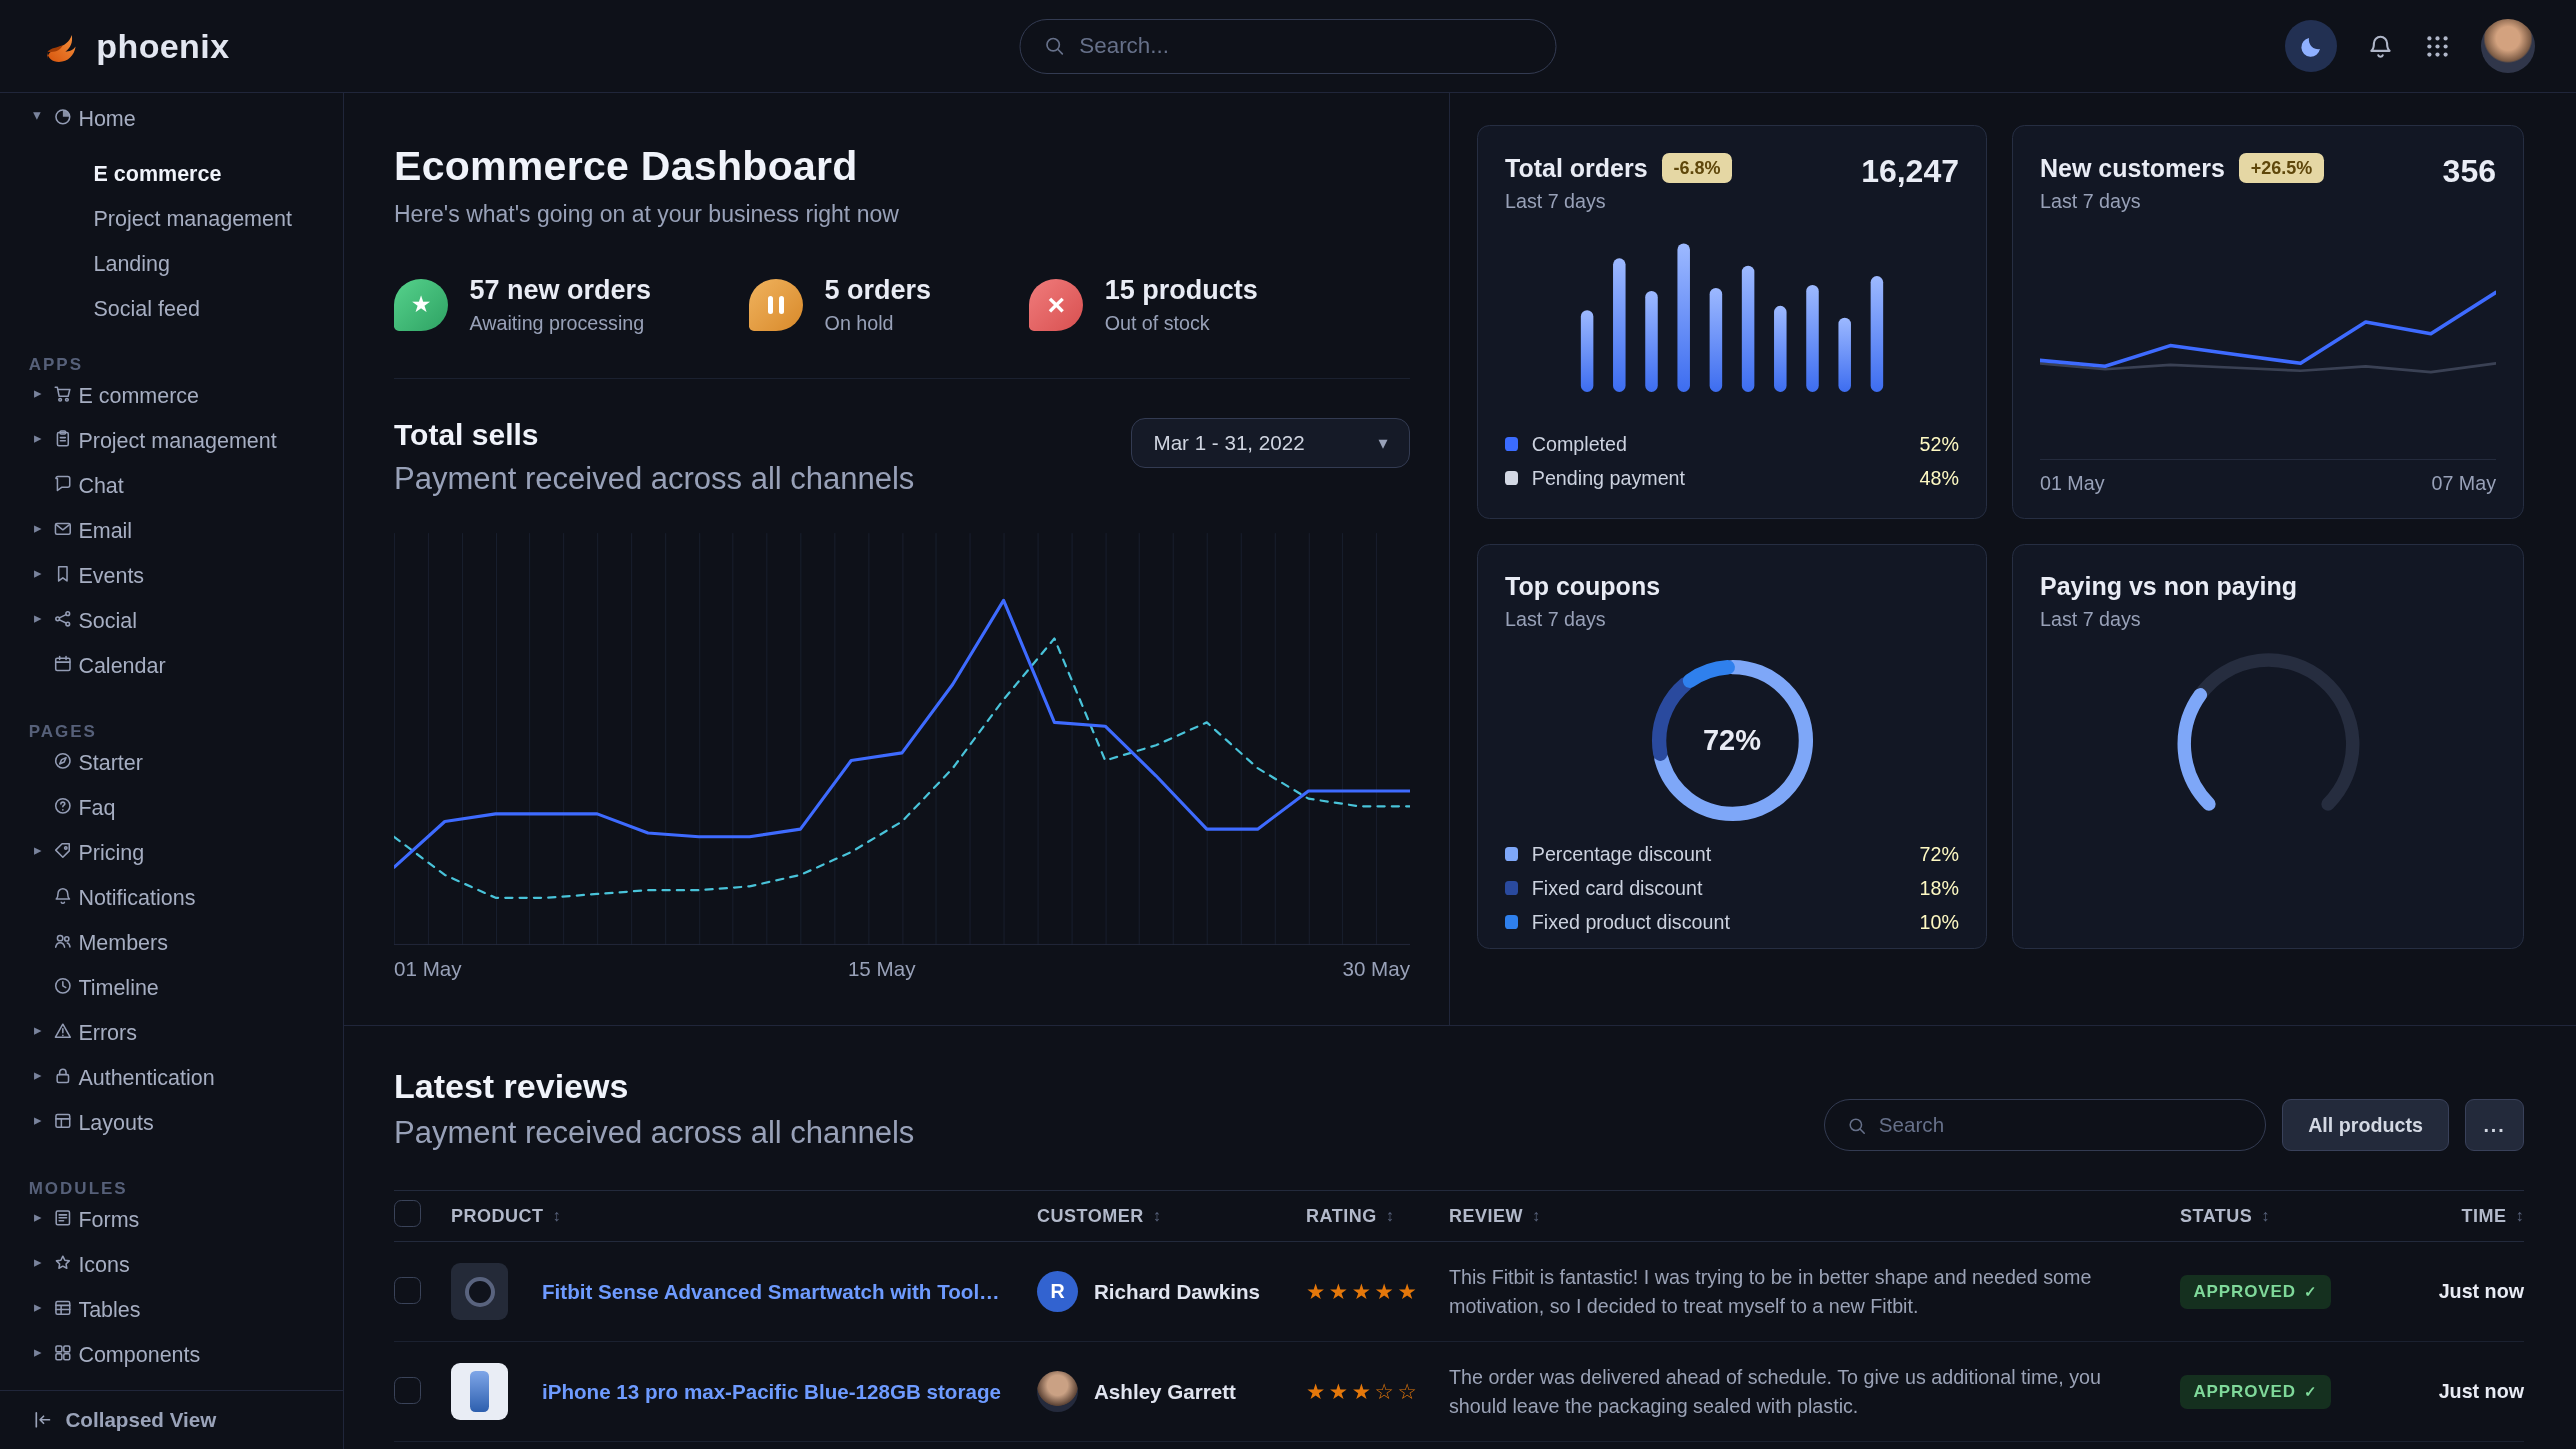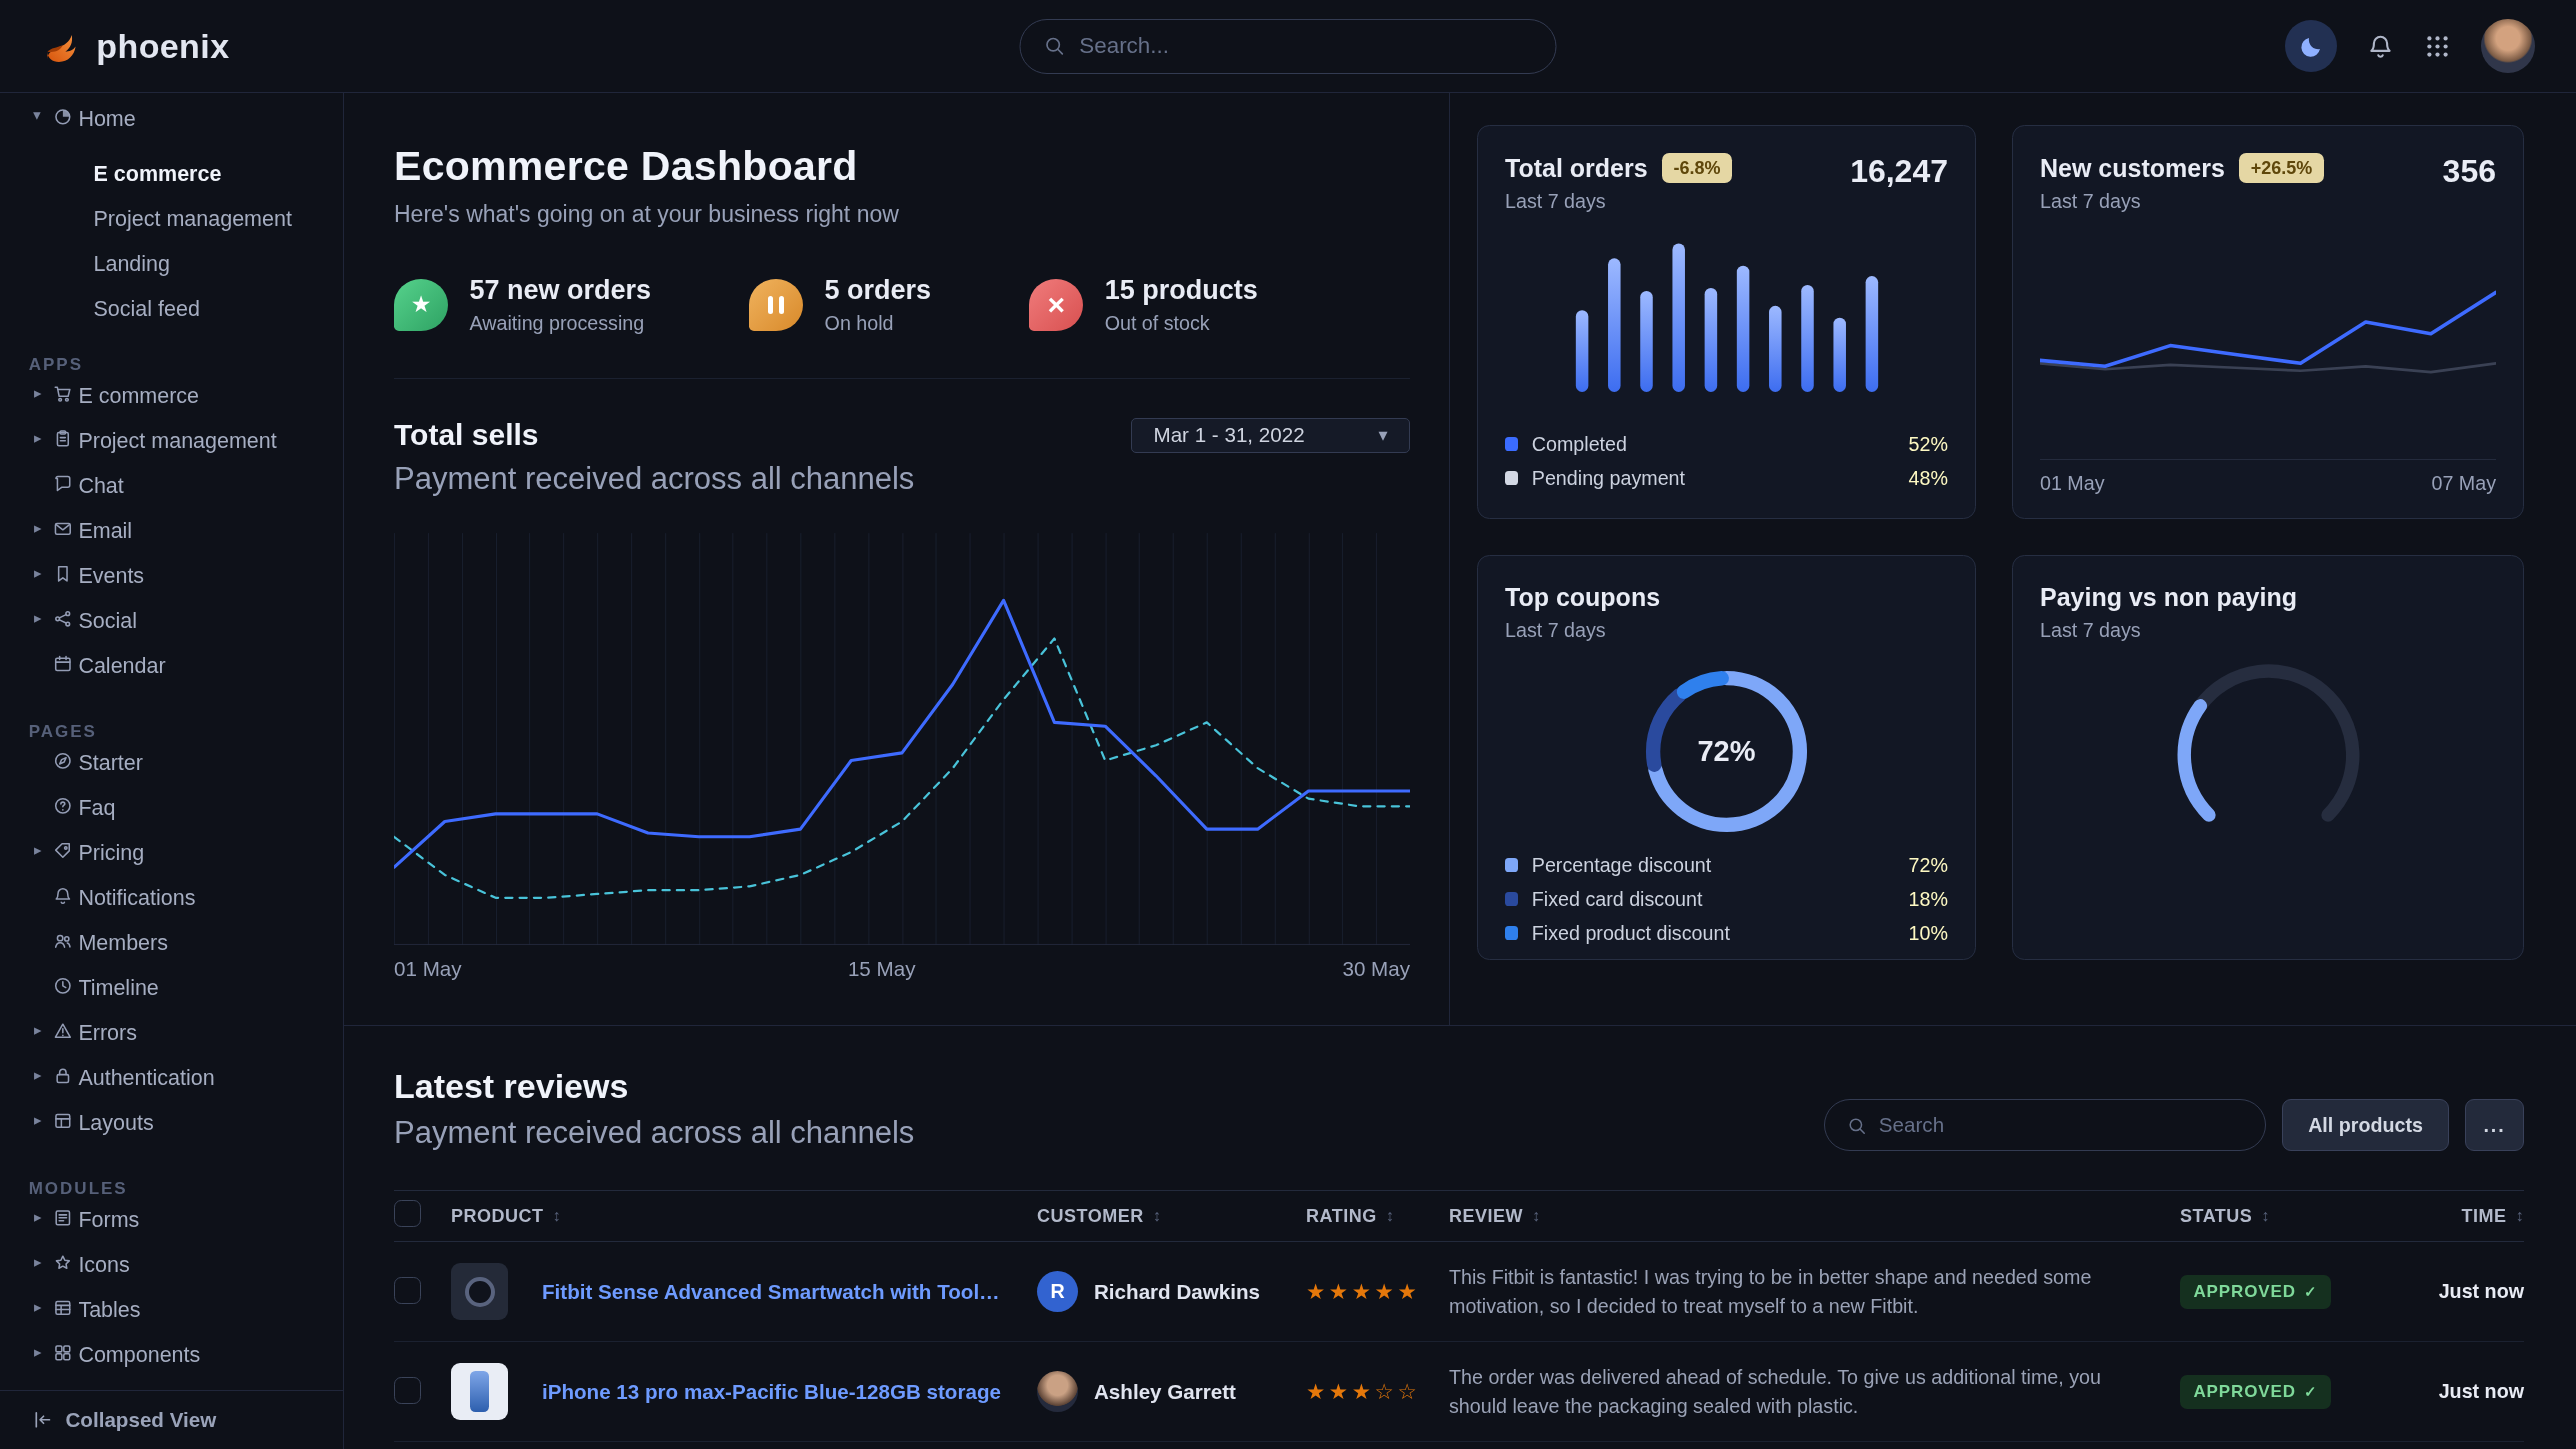--- a/index.html
+++ b/index.html
@@ -39,28 +39,28 @@
   .blob{width:54px;height:52px;border-radius:54% 54% 54% 10%;display:flex;align-items:center;justify-content:center;color:#fff;font-size:23px}
   .blob.green{background:linear-gradient(135deg,#56d28c,#2ea263)}
   .blob.orange{background:linear-gradient(135deg,#f0b35e,#d8892a)}
   .blob.red{background:linear-gradient(135deg,#f07c7c,#d85050);font-size:30px;font-weight:700}
   .blob.pause i{width:5.4px;height:18px;background:#fff;border-radius:2.7px;margin:0 2.7px}
   .stat-value{font-size:27px;font-weight:700;color:#e9ecf5}
   .stat-desc{font-size:19.7px;color:#98a1b8;margin-top:6.3px}
   .sells-head{display:flex;justify-content:space-between;align-items:flex-start;margin-top:39px}
   .h2{font-size:30px;font-weight:700;color:#f0f3fa}
   .h2-sub{font-size:31px;color:#98a1b8;margin-top:9px}
-  .date-select{width:279px;height:35px;border:0.9px solid #333b52;border-radius:5px;background:#151a27;display:flex;align-items:center;justify-content:space-between;padding:0 21.5px;font-size:20.6px;color:#cfd4e0;cursor:pointer}
+  .date-select{width:279px;height:50px;border:0.9px solid #333b52;border-radius:14px;background:#151a27;display:flex;align-items:center;justify-content:space-between;padding:0 21.5px;font-size:20.6px;color:#cfd4e0;cursor:pointer}
   .chart-wrap{margin-top:36px;height:412px;position:relative}
   .chart-labels{position:relative;height:29px;margin-top:12.5px;font-size:20.6px;color:#98a1b8}
   .chart-labels .lab0{position:absolute;left:0}
   .chart-labels .lab1{position:absolute;left:48%;transform:translateX(-50%)}
   .chart-labels .lab2{position:absolute;right:0}
   
-  .cards-block{width:1126px;padding:32px 52px 39px 27px;display:grid;grid-template-columns:1fr 1fr;grid-template-rows:394px 405px;gap:36px}
+  .cards-block{width:1126px;padding:32px 52px 39px 27px;display:grid;grid-template-columns:1fr 1fr;grid-template-rows:394px 405px;gap:25px}
   .card{background:#121724;border:0.9px solid #262e42;border-radius:12.5px;padding:27px 27px 23px;display:flex;flex-direction:column}
   .card-head{display:flex;align-items:flex-start}
   .card-title-row{display:flex;align-items:center;gap:14.3px}
   .card-title{font-size:25px;font-weight:700;color:#e9ecf5}
   .badge{font-size:18px;font-weight:700;padding:4.5px 11.6px;border-radius:7.2px;background:#e5d7a4;color:#5f470b}
   .card-value{margin-left:auto;font-size:32px;font-weight:700;color:#e9ecf5}
   .card-period{font-size:19.7px;color:#98a1b8;margin-top:7.2px}
   .legend{margin-top:auto}
   .legend-row{display:flex;align-items:center;gap:13.4px;height:34px;font-size:19.7px;color:#ccd2df}
   .legend-row .sq{width:13.4px;height:13.4px;border-radius:3.6px;flex:none}

